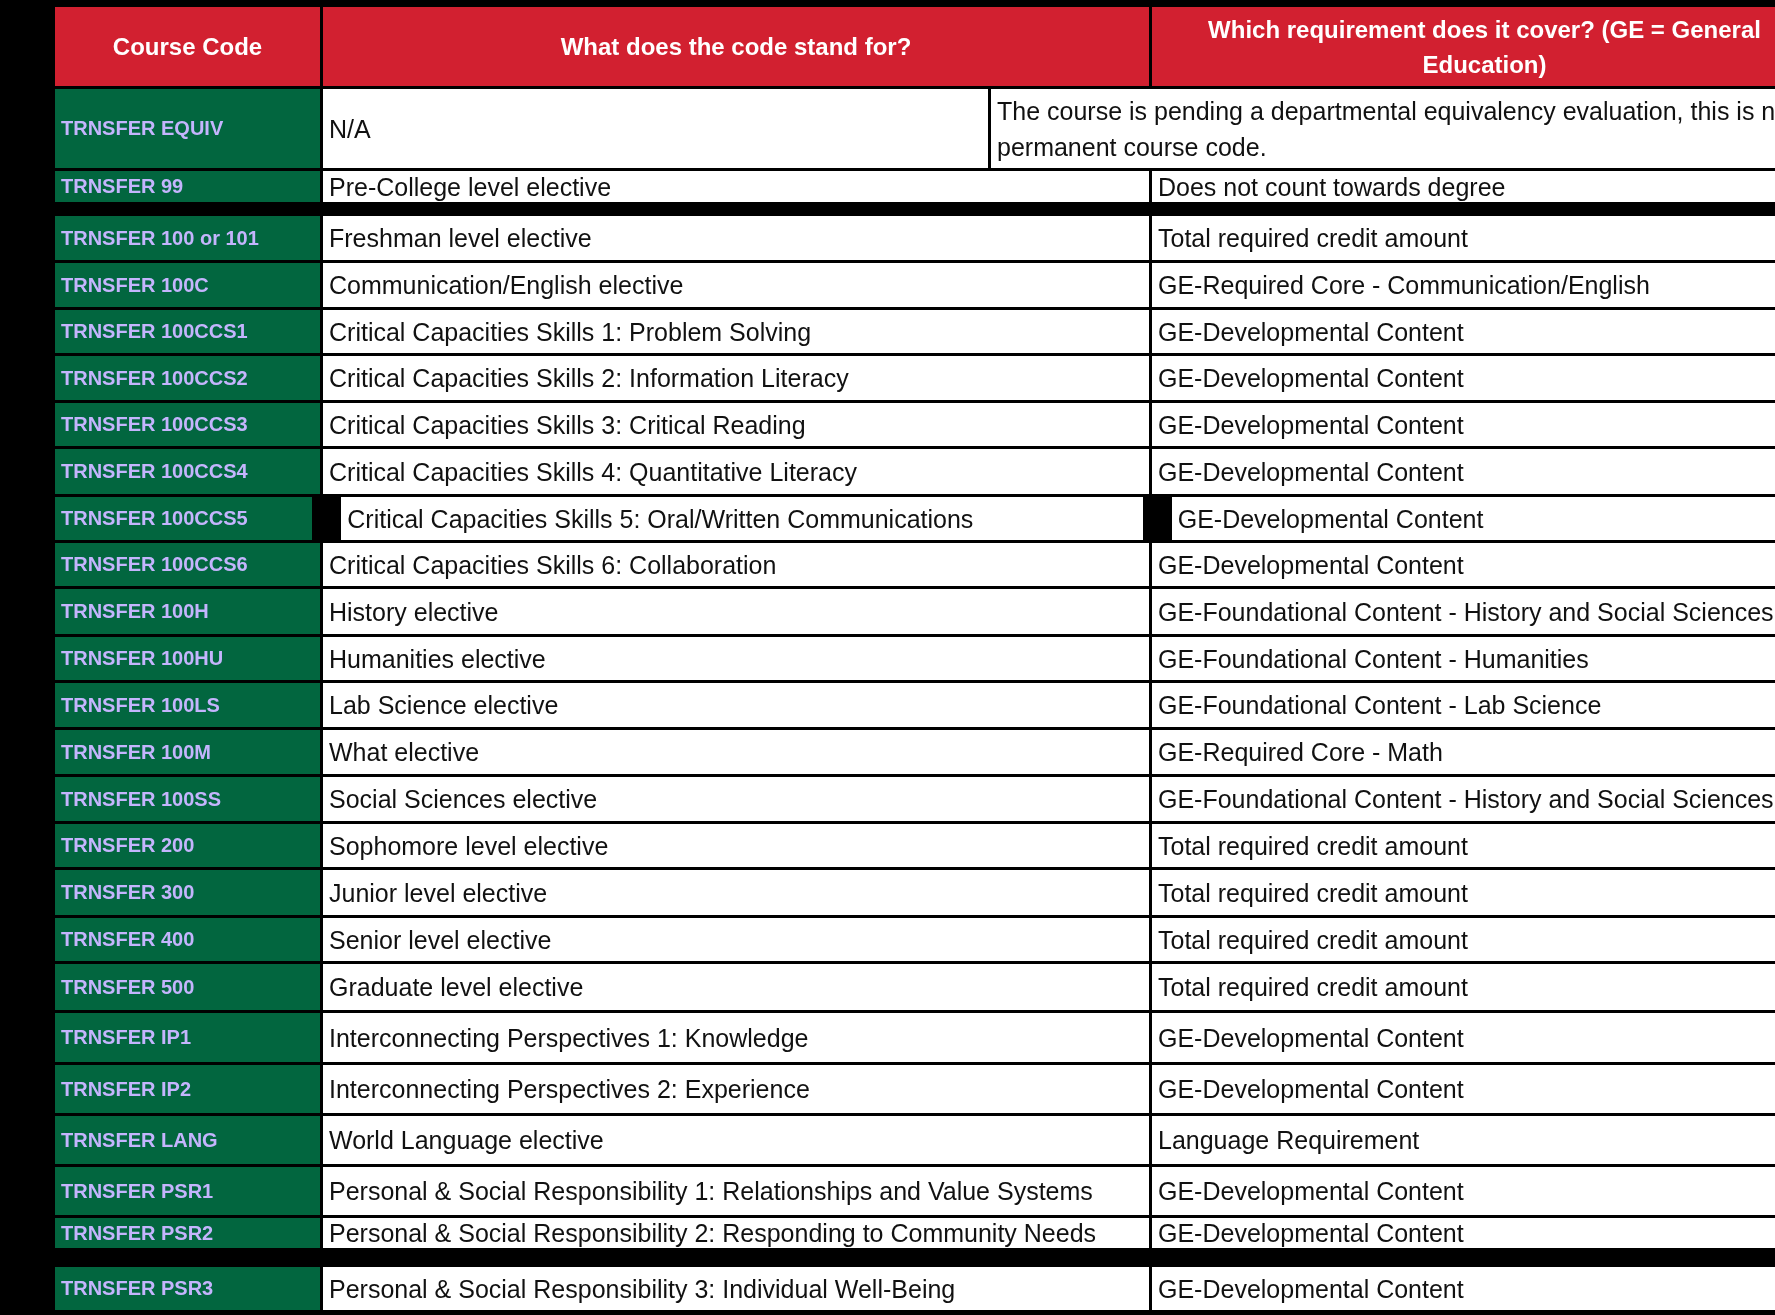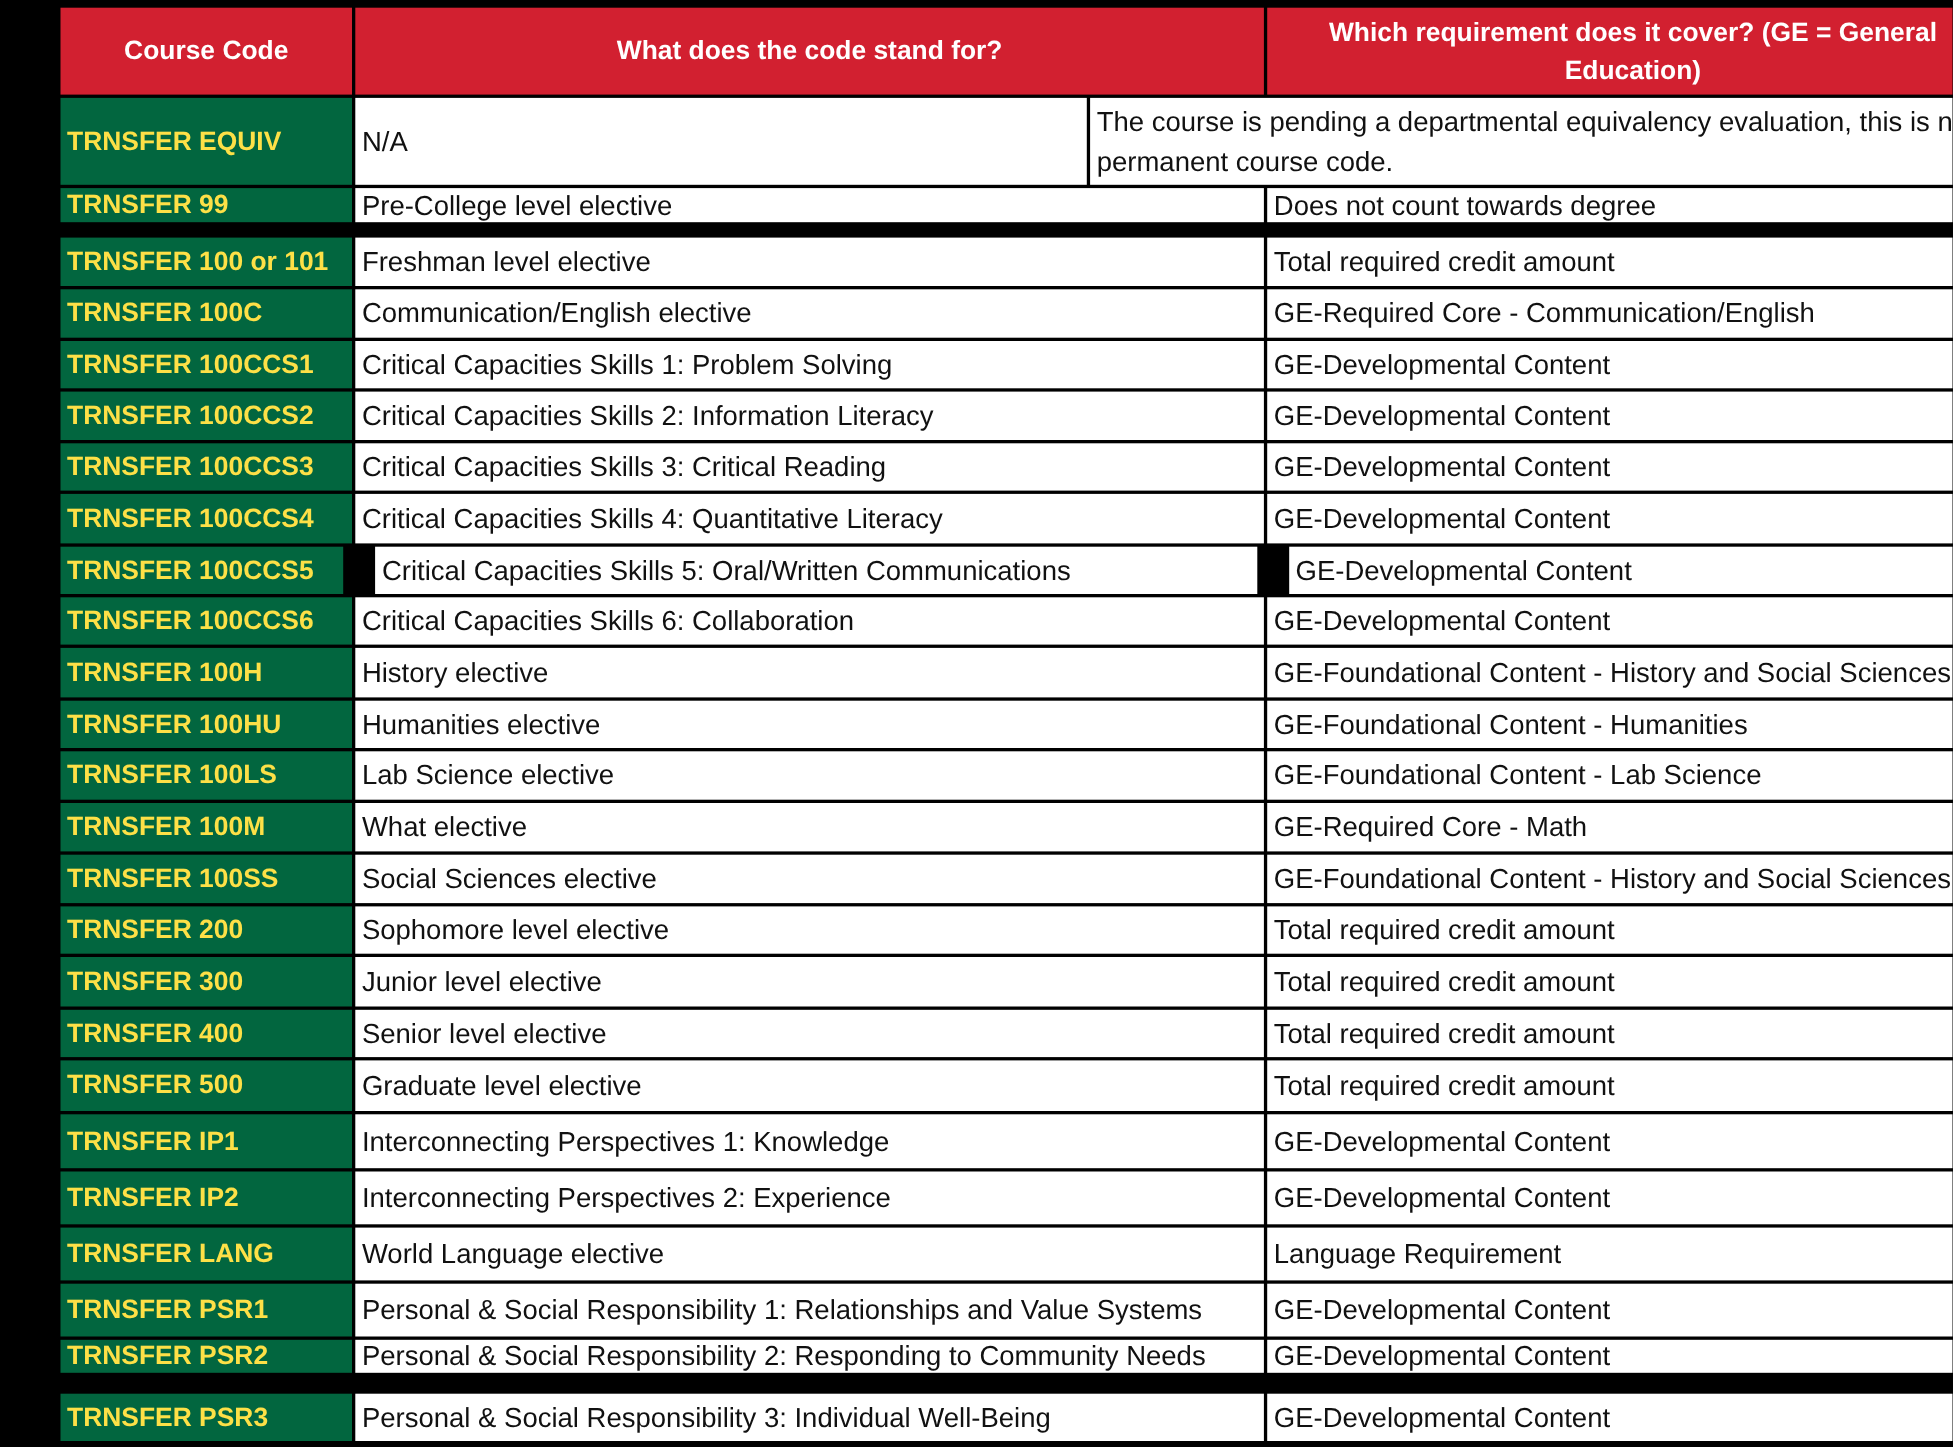--- a/index.html
+++ b/index.html
@@ -6,21 +6,21 @@
   body { width:1775px; height:1315px; overflow:hidden; position:relative;
          font-family:"Liberation Sans", "DejaVu Sans", sans-serif; }
   .tbl { position:absolute; left:7px; top:7px; width:1762px; height:1303px; }
   .row { position:absolute; left:16px; width:1762px; display:flex;margin-left:32px; }
   .cell { box-sizing:border-box; display:flex; align-items:center; overflow:hidden; }
   .c1 { width:265px; }
   .c2 { width:826px; margin-left:3px; }
   .c3 { width:665px; margin-left:3px; }
   .hdr .cell { background:#d22030; color:#fff; font-weight:bold; font-size:24px;
                justify-content:center; text-align:center; line-height:35px; padding:0 16px; }
-  .body .c1 { background:#02663f; color:#fde047; font-weight:bold; font-size:24px; padding-left:6px; }
+  .body .c1 { background:#02663f; color:#c4b5fd; font-weight:bold; font-size:20px; padding-left:6px; }
   .body .c2, .body .c3 { background:#fff; color:#111; font-size:25px; padding-left:6px; line-height:36px; }
 </style>
 </head>
 <body>
 
 <div class="tbl">
   <div class="row hdr" style="top:0;height:79px;">
     <div class="cell c1">Course Code</div>
     <div class="cell c2">What does the code stand for?</div>
     <div class="cell c3">Which requirement does it cover? (GE = General Education)</div>

